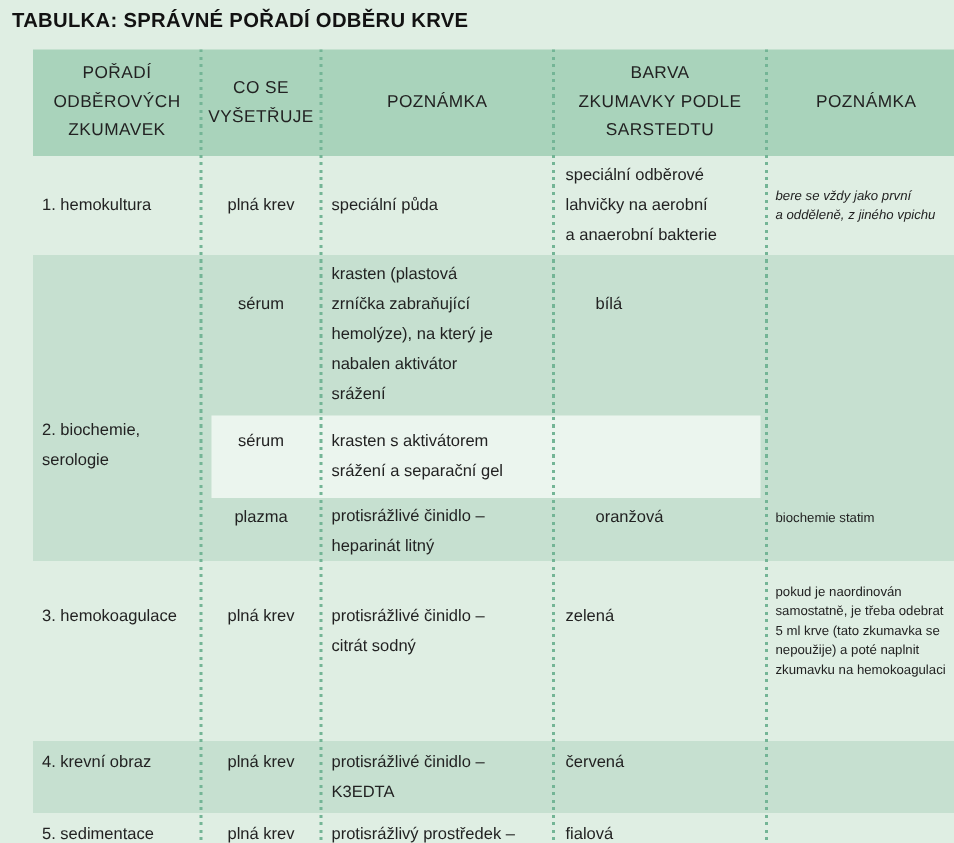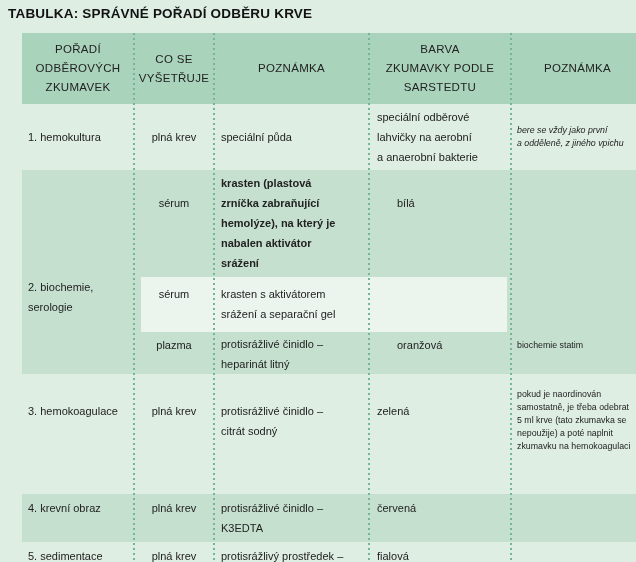--- a/index.html
+++ b/index.html
@@ -57,21 +57,21 @@
   
   .g2 .c-order{grid-row:1/4;grid-column:1;display:flex;align-items:center;padding-top:50px;}
   .g2 .s2a{grid-row:1;}
   .g2 .s2b{grid-row:2;}
   .g2 .s2c{grid-row:3;}
   .g2 .col2{grid-column:2;}
   .g2 .col3{grid-column:3;}
   .g2 .col4{grid-column:4;margin-left:20px;}
   .g2 .col5{grid-column:5;}
   .g2 .s2a.c-spec,.g2 .s2a.c-col{padding-top:23px;}
-  .g2 .s2a.c-reag{padding-top:3px;font-weight:bold;}
+  .g2 .s2a.c-reag{padding-top:3px;}
   .g2 .s2b.c-spec,.g2 .s2b.c-reag,.g2 .s2b.c-col{padding-top:8px;}
   .g2 .s2c.c-spec,.g2 .s2c.c-col{padding-top:2px;}
   .g2 .s2c.c-reag{padding-top:1px;}
   .g2 .s2c.c-note{padding-top:6px;}
 
   
   .r3 .c-order,.r3 .c-spec,.r3 .c-reag,.r3 .c-col{padding-top:25px;}
   .r3 .c-note{padding-top:12px;}
   .r4 .c-order,.r4 .c-spec,.r4 .c-reag,.r4 .c-col{padding-top:4px;}
   .r5 .c-order,.r5 .c-spec,.r5 .c-reag,.r5 .c-col{padding-top:2px;}

